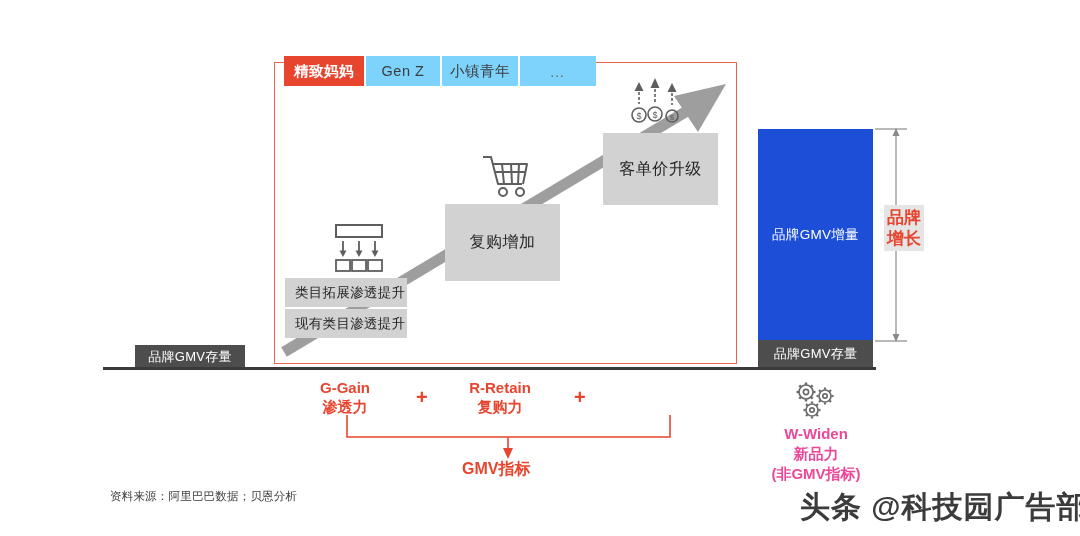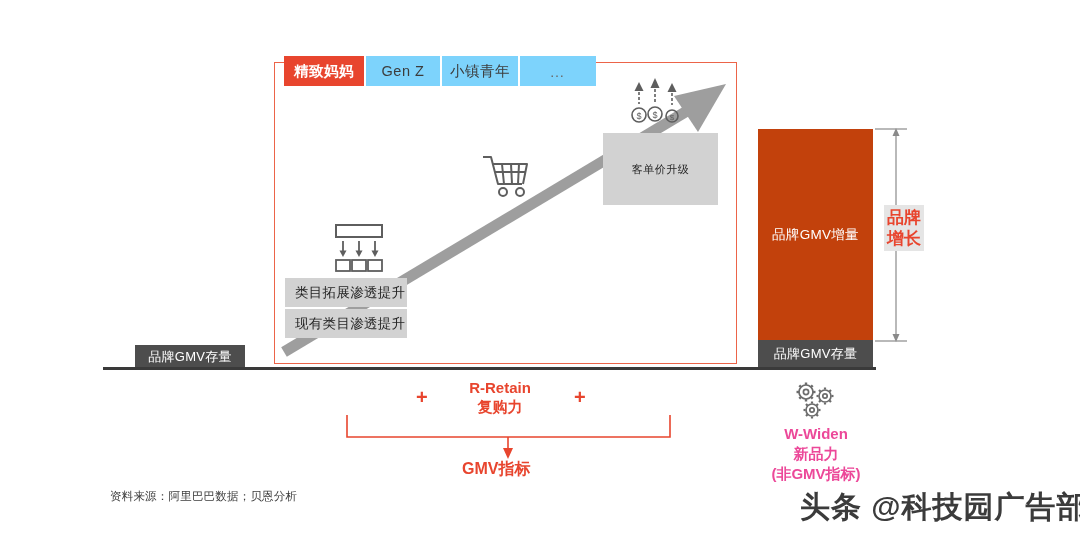--- a/index.html
+++ b/index.html
@@ -51,21 +51,21 @@
   .tab.t3{width:76px;font-size:15px;letter-spacing:2px;color:#6b6b6b;}
 
   
   .arrow-wrap{position:absolute;left:274px;top:62px;width:463px;height:302px;z-index:1;}
 
   
   .gbox{
     position:absolute;
     background:#d2d2d2;
     display:flex;align-items:center;justify-content:center;
-    font-size:11px;color:#262626;
+    font-size:16px;color:#262626;
     z-index:3;
     letter-spacing:.5px;
   }
   .box-repurchase{left:445px;top:204px;width:115px;height:77px;}
   .box-price{left:603px;top:133px;width:115px;height:72px;}
 
   .stack-box{
     position:absolute;
     background:#d2d2d2;
     display:flex;align-items:center;
@@ -87,21 +87,21 @@
   .bar-left-stock{
     position:absolute;left:135px;top:345px;width:110px;height:23px;
     background:#4d4d4d;color:#ffffff;
     display:flex;align-items:center;justify-content:center;
     font-size:13px;z-index:3;letter-spacing:.3px;
   }
 
   
   .bar-right-inc{
     position:absolute;left:758px;top:129px;width:115px;height:211px;
-    background:#c2410c;color:#ffffff;
+    background:#1d4ed8;color:#ffffff;
     display:flex;align-items:center;justify-content:center;
     font-size:13.5px;z-index:3;letter-spacing:.3px;
   }
   .bar-right-stock{
     position:absolute;left:758px;top:340px;width:115px;height:28px;
     background:#4d4d4d;color:#ffffff;
     display:flex;align-items:center;justify-content:center;
     font-size:13px;z-index:3;letter-spacing:.3px;
   }
 
@@ -229,20 +229,21 @@
         <circle cx="42" cy="38" r="6"></circle>
       </g>
       <text x="9" y="41" font-size="9" fill="#5e5e5e" text-anchor="middle" font-family="Liberation Sans, sans-serif">$</text>
       <text x="25" y="40" font-size="9" fill="#5e5e5e" text-anchor="middle" font-family="Liberation Sans, sans-serif">$</text>
       <text x="42" y="42" font-size="8" fill="#5e5e5e" text-anchor="middle" font-family="Liberation Sans, sans-serif">$</text>
     </svg>
   </div>
 
   <div class="stack-box box-cat-existing">现有类目渗透提升</div>
   <div class="stack-box box-cat-expand">类目拓展渗透提升</div>
+  <div class="gbox box-repurchase">复购增加</div>
   <div class="gbox box-price">客单价升级</div>
 
   <div class="bar-left-stock">品牌GMV存量</div>
 
   <div class="bar-right-inc">品牌GMV增量</div>
   <div class="bar-right-stock">品牌GMV存量</div>
 
   <div class="growth-measure">
     <svg width="40" height="222" viewBox="0 0 40 222">
       <line x1="0" y1="5" x2="32" y2="5" stroke="#8a8a8a" stroke-width="1.2"></line>
@@ -253,20 +254,24 @@
     </svg>
   </div>
   <div class="growth-label">
     <span>品牌</span><br>
     <span>增长</span>
   </div>
 
   <div class="axis"></div>
 
   <div class="formula">
+    <div class="f-item" style="left:0px;top:4px;width:110px;">
+      <span>G-Gain</span><br>
+      <span>渗透力</span>
+    </div>
     <div class="f-plus" style="left:126px;top:12px;">+</div>
     <div class="f-item" style="left:155px;top:4px;width:110px;">
       <span>R-Retain</span><br>
       <span>复购力</span>
     </div>
     <div class="f-plus" style="left:284px;top:12px;">+</div>
   </div>
 
   <div class="gmv-bracket">
     <svg width="360" height="52" viewBox="0 0 360 52">

